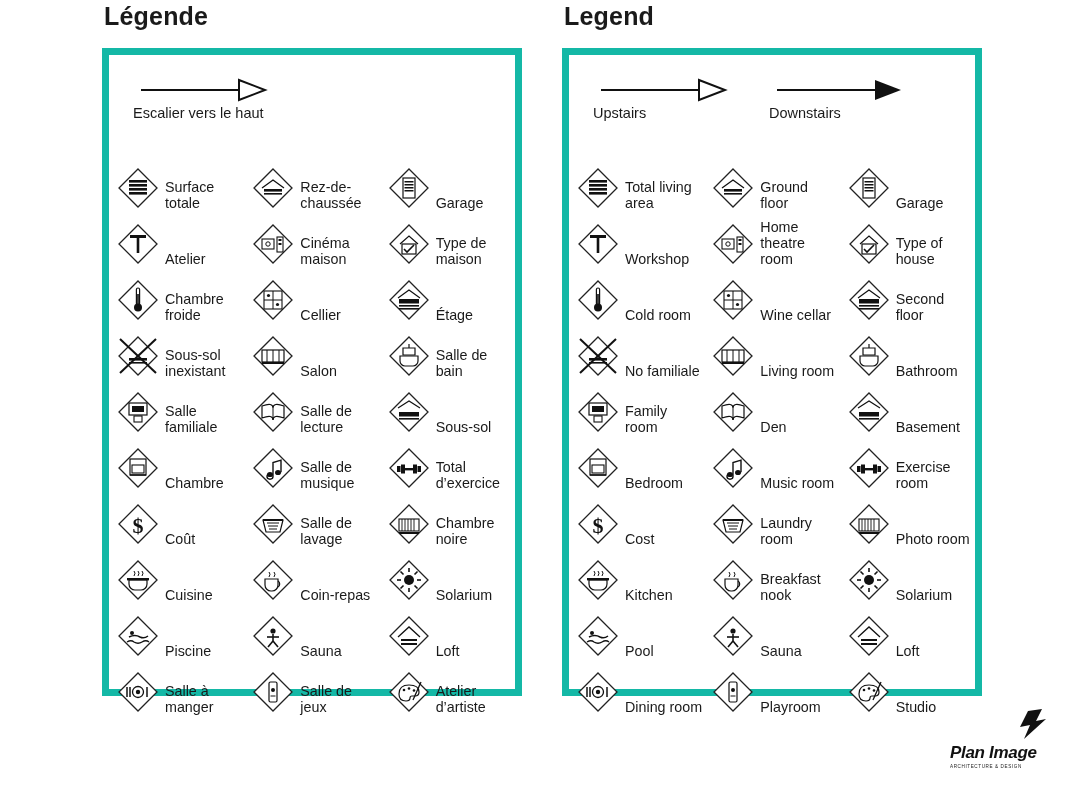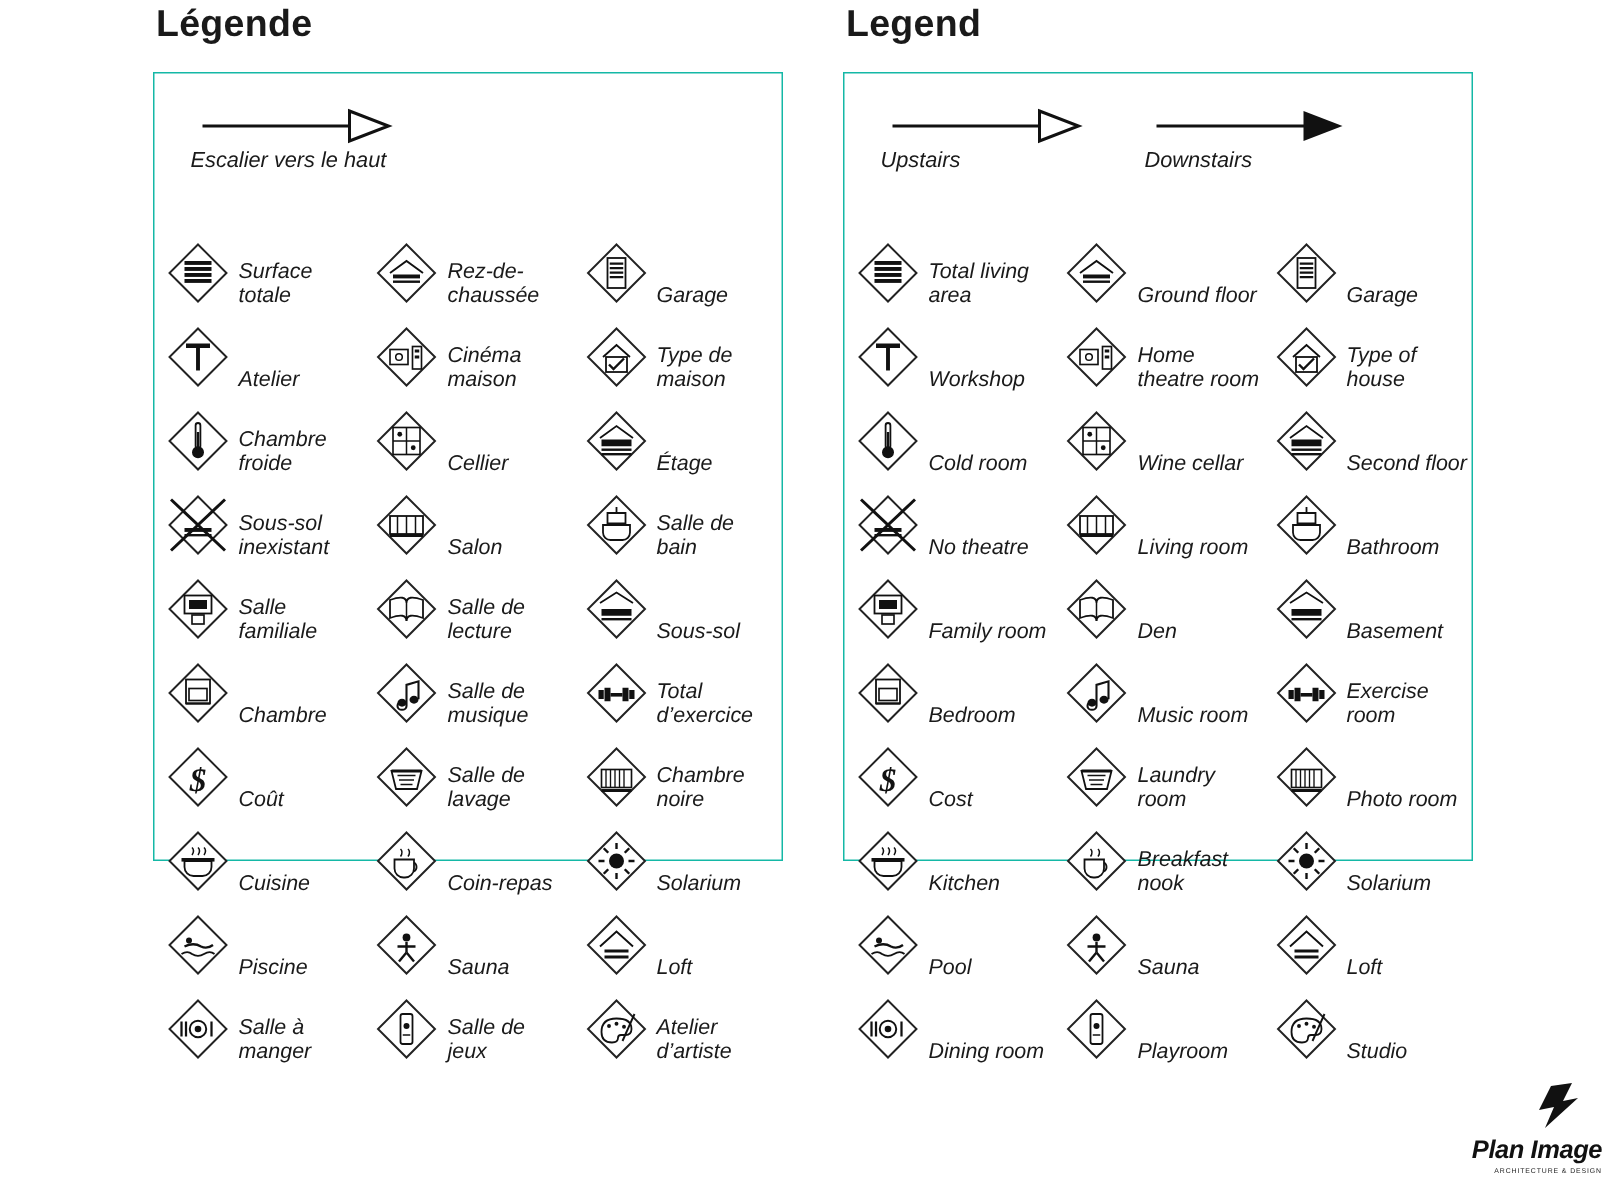--- a/index.html
+++ b/index.html
@@ -17,24 +17,23 @@
   }
   .page {
     position: relative;
     width: 1080px;
     height: 785px;
   }
   .panel {
     position: absolute;
     top: 48px;
     width: 420px;
-    height: 526px;
-    border: 1px solid #14b8a6;
+    height: 648px;
+    border: 7px solid #14b8a6;
     box-sizing: border-box;
-    font-style: italic;
   }
   #panel-fr { left: 102px; }
   #panel-en { left: 562px; padding-left: 36px; }
 
   .panel-title {
     position: absolute;
     top: 2px;
     font-size: 25px;
     font-weight: bold;
     letter-spacing: 0.2px;
@@ -92,23 +91,23 @@
     font-size: 14.3px;
     line-height: 1.12;
     padding-left: 4px;
     padding-right: 2px;
     word-wrap: break-word;
   }
 
   .logo {
     position: absolute;
     right: 12px;
-    bottom: 2px;
+    bottom: 16px;
     width: 118px;
-    text-align: right;
+    text-align: left;
   }
   .logo-text {
     font-size: 17px;
     font-weight: bold;
     font-style: italic;
     letter-spacing: -0.3px;
     color: #111;
   }
   .logo-sub {
     font-size: 4.6px;
@@ -657,21 +656,21 @@
           <div class="cell">
             <div class="icon-box">
               <svg width="44" height="44" viewBox="0 0 44 44" xmlns="http://www.w3.org/2000/svg">
                 <polygon points="22,3 41,22 22,41 3,22" fill="#fff" stroke="#222" stroke-width="1.3"></polygon>
                 <rect x="13" y="24" width="18" height="2.6" fill="#111"></rect>
                 <rect x="13" y="28" width="18" height="1.6" fill="#111"></rect>
                 <line x1="4" y1="5" x2="40" y2="39" stroke="#111" stroke-width="2"></line>
                 <line x1="40" y1="5" x2="4" y2="39" stroke="#111" stroke-width="2"></line>
               </svg>
             </div>
-            <div class="cell-label">No theatre</div>
+            <div class="cell-label">No familiale</div>
           </div>
           <div class="cell">
             <div class="icon-box">
               <svg width="44" height="44" viewBox="0 0 44 44" xmlns="http://www.w3.org/2000/svg">
                 <polygon points="22,3 41,22 22,41 3,22" fill="#fff" stroke="#222" stroke-width="1.3"></polygon>
                 <rect x="11" y="16" width="22" height="12" fill="none" stroke="#111" stroke-width="1.2"></rect>
                 <line x1="16" y1="16" x2="16" y2="28" stroke="#111" stroke-width="1"></line>
                 <line x1="22" y1="16" x2="22" y2="28" stroke="#111" stroke-width="1"></line>
                 <line x1="28" y1="16" x2="28" y2="28" stroke="#111" stroke-width="1"></line>
                 <rect x="11" y="28" width="22" height="2" fill="#111"></rect>

